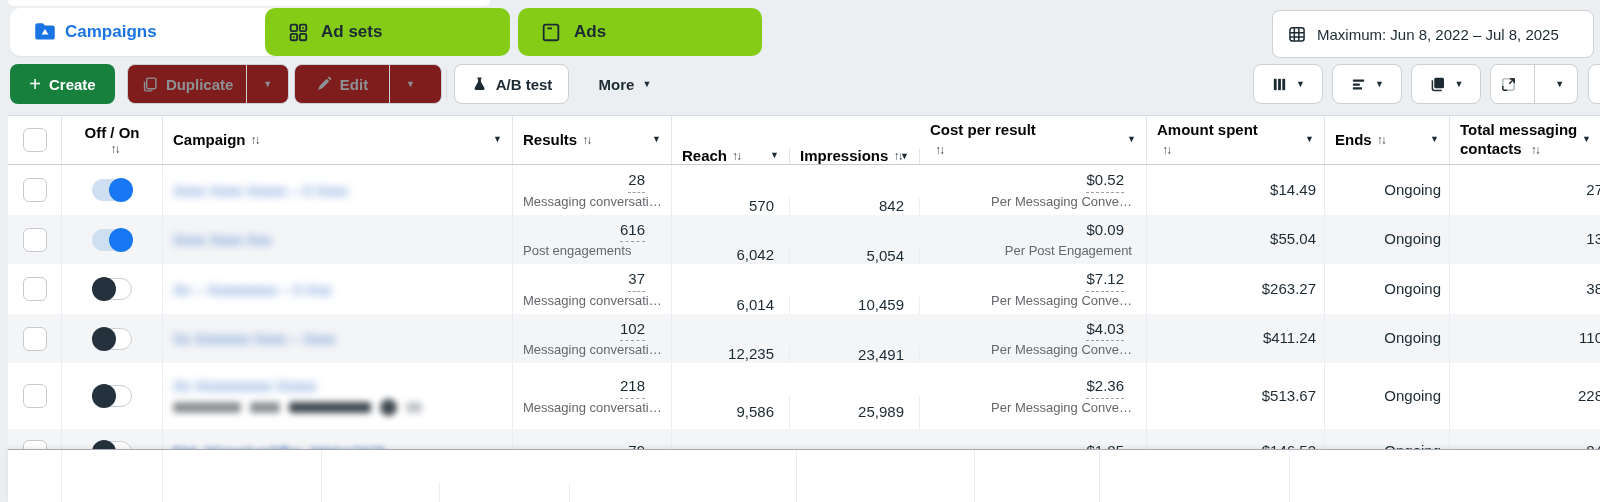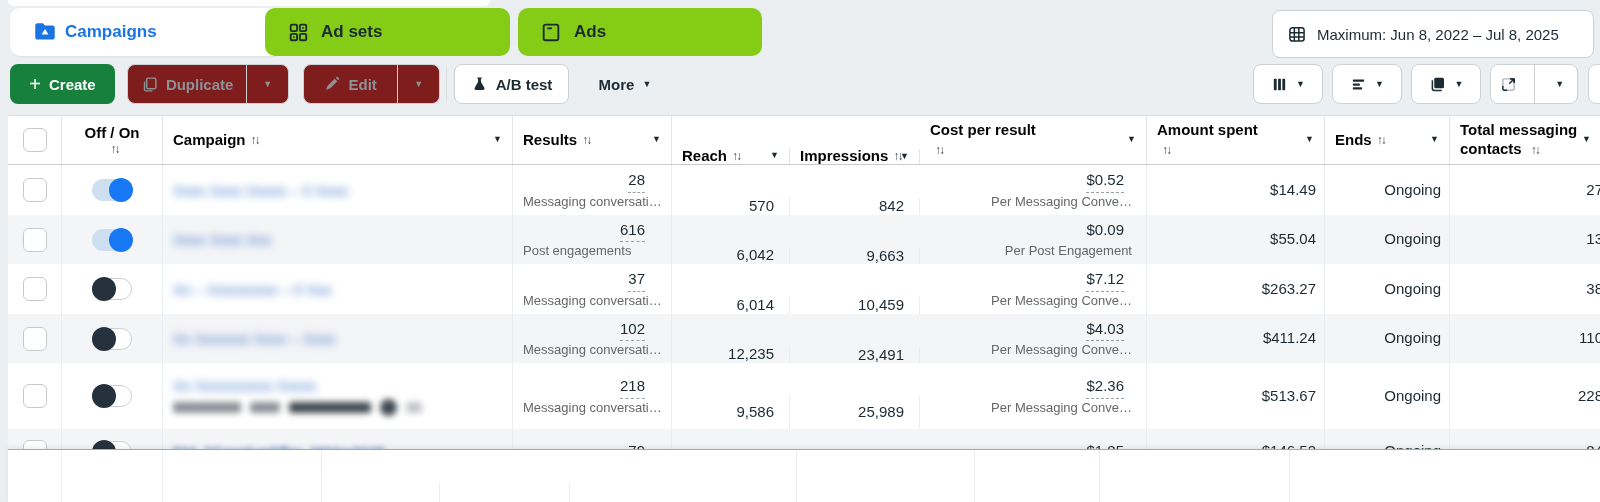--- a/index.html
+++ b/index.html
@@ -35,21 +35,21 @@
     gap:8px;font-size:15px;font-weight:bold;cursor:pointer;
   }
   .btn-create{left:10px;width:105px;background:#17803d;border:none;color:#fff;}
   .btn-create .plus{font-size:20px;font-weight:normal;line-height:1;}
   .group{position:absolute;top:64px;height:40px;border:1px solid #ced0d4;border-radius:8px;background:#7f1d1d;box-sizing:border-box;display:flex;}
   .group .seg{display:flex;align-items:center;justify-content:center;gap:8px;font-size:15px;font-weight:bold;color:#8d9196;cursor:pointer;}
   .group .divider{width:1px;background:#ced0d4;}
   .grp-duplicate{left:127px;width:162px;}
   .grp-duplicate .main{width:119px;}
   .grp-duplicate .caret-seg{width:41px;}
-  .grp-edit{left:303px;width:137px;}
+  .grp-edit{left:294px;width:148px;}
   .grp-edit .main{width:94px;}
   .grp-edit .caret-seg{width:41px;}
   .btn-ab{left:454px;width:115px;color:#1c2b33;}
   .btn-more{left:585px;width:80px;border:none;background:transparent;color:#1c2b33;}
   .caret{font-size:9px;color:#1c2b33;line-height:1;}
   .caret.gray{color:#8d9196;}
   .icon-btn{position:absolute;top:64px;height:40px;width:70px;border:1px solid #ced0d4;border-radius:8px;
     background:#fff;box-sizing:border-box;display:flex;align-items:center;justify-content:center;gap:8px;cursor:pointer;}
   .ib-columns{left:1253px;}
   .ib-breakdown{left:1332px;}
@@ -377,21 +377,21 @@
 
     </div>
     <div class="cell c-results">
       <span class="num"><span class="v dash">616</span></span>
       <span class="sub">Post engagements</span>
     </div>
     <div class="cell c-reach">
       <span class="num">6,042</span>
     </div>
     <div class="cell c-impr">
-      <span class="num">9,663</span>
+      <span class="num">5,054</span>
     </div>
     <div class="cell c-cpr">
       <span class="num"><span class="v">$0.09</span></span>
       <span class="sub">Per Post Engagement</span>
     </div>
     <div class="cell c-spent">
       <span class="num">$55.04</span>
     </div>
     <div class="cell c-ends">
       <span class="num">Ongoing</span>

